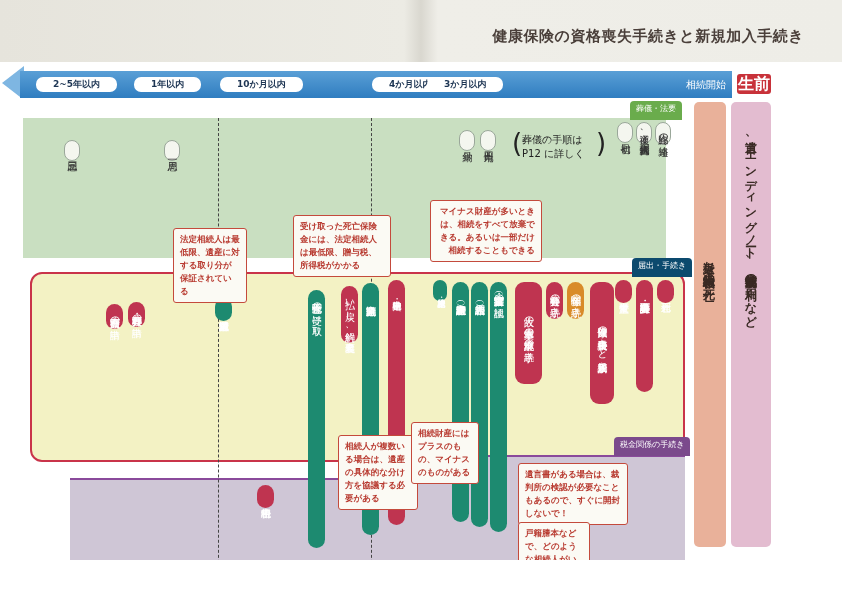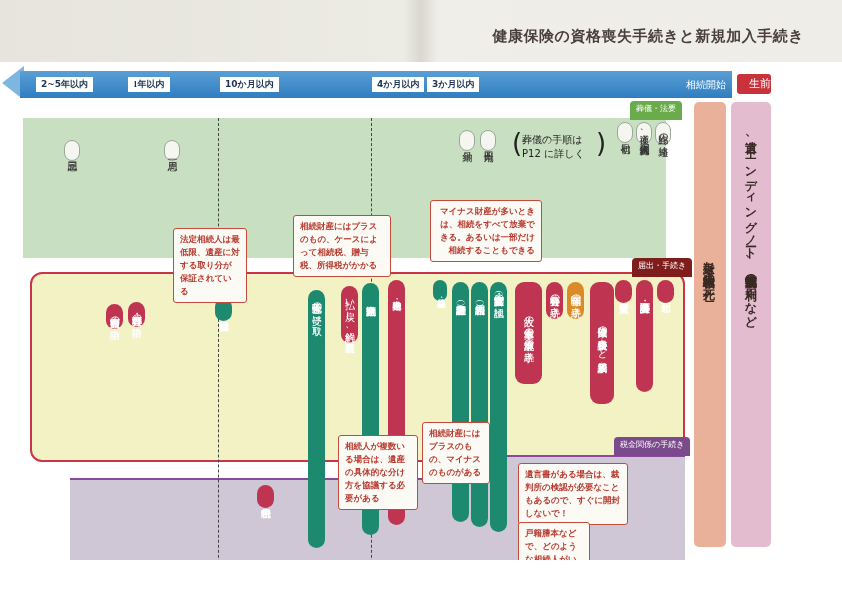--- a/index.html
+++ b/index.html
@@ -1,38 +1,38 @@
 <!DOCTYPE html>
 <html><head>
 <meta charset="utf-8">
 <style>
   * { box-sizing: border-box; margin: 0; padding: 0; }
   body { width: 842px; height: 595px; background: #ffffff; position: relative; overflow: hidden; font-family: "DejaVu Sans", sans-serif; }
   .paper-top { position: absolute; left: 0; top: 0; width: 842px; height: 62px; background: linear-gradient(90deg, #e6e4dc 0%, #ecebe4 48%, #d9d7cf 50%, #efeee8 52%, #eeede7 100%); }
   .page-title { position: absolute; right: 38px; top: 27px; font-size: 15px; font-weight: bold; color: #4a3f3a; letter-spacing: 0.5px; }
   .timeline { position: absolute; left: 20px; top: 71px; width: 712px; height: 27px; background: linear-gradient(180deg, #5a9fd6, #2f7dc0); }
   .timeline-arrow { position: absolute; left: 2px; top: 66px; width: 0; height: 0; border-top: 17px solid transparent; border-bottom: 17px solid transparent; border-right: 22px solid #7eb6e2; }
-  .tl-label { position: absolute; top: 77px; height: 15px; padding: 0 5px; background: #ffffff; border-radius: 0; font-size: 9px; font-weight: bold; color: #1d3553; line-height: 15px; white-space: nowrap; }
+  .tl-label { position: absolute; top: 77px; height: 15px; padding: 0 17px; background: #ffffff; border-radius: 7px; font-size: 9px; font-weight: bold; color: #1d3553; line-height: 15px; white-space: nowrap; }
   .tl-start { position: absolute; right: 116px; top: 77px; font-size: 10px; color: #ffffff; line-height: 15px; }
-  .tl-before { position: absolute; left: 737px; top: 74px; width: 34px; height: 20px; background: #c8323a; color: #fff; font-size: 11px; font-weight: normal; text-align: right; line-height: 20px; border-radius: 3px; }
+  .tl-before { position: absolute; left: 737px; top: 74px; width: 34px; height: 20px; background: #c8323a; color: #fff; font-size: 16px; font-weight: bold; text-align: center; line-height: 20px; border-radius: 3px; }
 
   .band-green { position: absolute; left: 23px; top: 118px; width: 643px; height: 140px; background: #c9dfc1; }
   .band-yellow { position: absolute; left: 30px; top: 272px; width: 655px; height: 190px; background: #f3f2c4; border: 2px solid #c9344a; border-radius: 12px; }
   .band-purple { position: absolute; left: 70px; top: 478px; width: 375px; height: 110px; background: #cfc6d6; border-top: 2px solid #8a4a9b; }
   .band-purple2 { position: absolute; left: 430px; top: 455px; width: 255px; height: 110px; background: #cfc6d6; border-top: 2px solid #8a4a9b; }
 
   .col-death { position: absolute; left: 694px; top: 102px; width: 32px; height: 445px; background: #e9b19a; border-radius: 5px; }
   .col-pre { position: absolute; left: 731px; top: 102px; width: 40px; height: 445px; background: #e3bcd0; border-radius: 5px; }
   .vtext { writing-mode: vertical-rl; text-orientation: upright; white-space: nowrap; }
   .col-death .vtext { position: absolute; left: 6px; top: 150px; font-size: 12px; font-weight: bold; color: #3a2a24; }
   .col-pre .vtext { position: absolute; left: 11px; top: 30px; font-size: 12px; font-weight: bold; color: #3a2a24; line-height: 17px; }
 
   .sec-tab { position: absolute; height: 19px; padding: 0 6px; font-size: 8px; color: #fff; line-height: 16px; border-radius: 4px 4px 0 0; white-space: nowrap; }
   .tab-funeral { left: 630px; top: 101px; background: #6aac4c; }
-  .tab-notify { left: 632px; top: 258px; background: #7f1d1d; }
+  .tab-notify { left: 632px; top: 258px; background: #0c4a6e; }
   .tab-tax { left: 614px; top: 437px; background: #7b4a8c; }
 
   .rite { position: absolute; width: 16px; padding: 4px 0; background: #f4f6ef; border: 1px solid #9aa79a; border-radius: 8px; font-size: 10px; color: #333; text-align: center; }
   .rite .vtext { margin: 0 auto; }
 
   .pill { position: absolute; width: 17px; padding: 6px 0; border-radius: 9px; font-size: 10px; color: #fff; text-align: center; }
   .pill .vtext { margin: 0 auto; }
   .red { background: #bf3450; }
   .teal { background: #1d8a70; }
   .orange { background: #d98b29; }
@@ -45,21 +45,21 @@
 </style>
 </head>
 <body>
 
 <div class="paper-top"></div>
 <div class="page-title">健康保険の資格喪失手続きと新規加入手続き</div>
 
 <div class="timeline-arrow"></div>
 <div class="timeline"></div>
 <div class="tl-label" style="left:36px;">2~5年以内</div>
-<div class="tl-label" style="left:128px;font-family:Liberation Serif, serif;">1年以内</div>
+<div class="tl-label" style="left:134px;">1年以内</div>
 <div class="tl-label" style="left:220px;">10か月以内</div>
 <div class="tl-label" style="left:372px;">4か月以内</div>
 <div class="tl-label" style="left:427px;">3か月以内</div>
 <div class="tl-start">相続開始</div>
 <div class="tl-before">生前</div>
 
 <div class="band-green"></div>
 <div class="band-yellow"></div>
 <div class="band-purple"></div>
 <div class="band-purple2"></div>
@@ -114,20 +114,20 @@
 <div class="pill red" style="left:388px;top:280px;height:245px;font-size:9px;"><span class="vtext">準確定申告・納税</span></div>
 <div class="pill teal" style="left:362px;top:283px;height:252px;"><span class="vtext">遺産分割協議</span></div>
 <div class="pill red" style="left:341px;top:286px;"><span class="vtext">払い戻し、解約、名義変更</span></div>
 <div class="pill teal" style="left:308px;top:290px;height:258px;"><span class="vtext">死亡保険金の受け取り</span></div>
 <div class="pill teal" style="left:215px;top:298px;"><span class="vtext">遺留分減殺請求</span></div>
 <div class="pill red" style="left:128px;top:302px;"><span class="vtext">葬祭費・埋葬料の申請</span></div>
 <div class="pill red" style="left:106px;top:304px;"><span class="vtext">高額療養費の申請</span></div>
 <div class="pill red" style="left:257px;top:485px;"><span class="vtext">相続税申告</span></div>
 
 <div class="note" style="left:430px;top:200px;width:112px;text-align:right;">マイナス財産が多いときは、相続をすべて放棄できる。あるいは一部だけ相続することもできる</div>
-<div class="note" style="left:293px;top:215px;width:98px;">相続財産にはプラスのもの、ケースによって相続税、贈与税、所得税がかかる</div>
+<div class="note" style="left:293px;top:215px;width:98px;">受け取った死亡保険金には、法定相続人は最低限、贈与税、所得税がかかる</div>
 <div class="note" style="left:173px;top:228px;width:74px;">法定相続人は最低限、遺産に対する取り分が保証されている</div>
 <div class="note" style="left:338px;top:435px;width:80px;">相続人が複数いる場合は、遺産の具体的な分け方を協議する必要がある</div>
-<div class="note" style="left:422px;top:422px;width:68px;">相続財産にはプラスのもの、マイナスのものがある</div>
+<div class="note" style="left:411px;top:422px;width:68px;">相続財産にはプラスのもの、マイナスのものがある</div>
 <div class="note" style="left:518px;top:463px;width:110px;">遺言書がある場合は、裁判所の検認が必要なこともあるので、すぐに開封しないで！</div>
 <div class="note" style="left:518px;top:522px;width:72px;">戸籍謄本などで、どのような相続人がいるかを調べる</div>
 
 <div class="tear" style="left:0;top:560px;width:842px;height:35px;"></div>
 
 </body></html>

